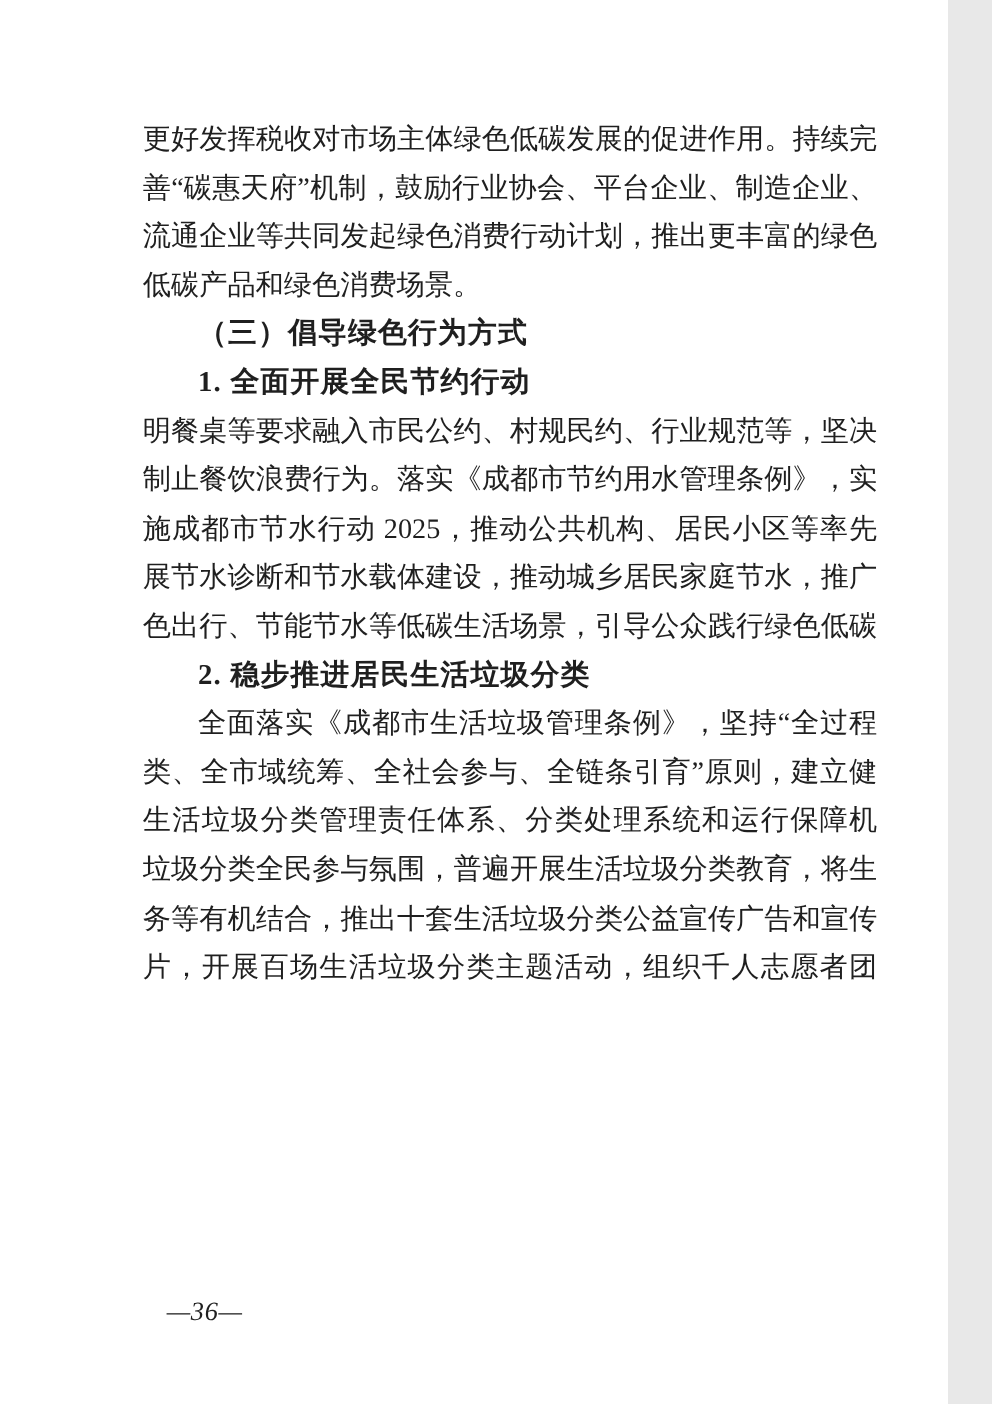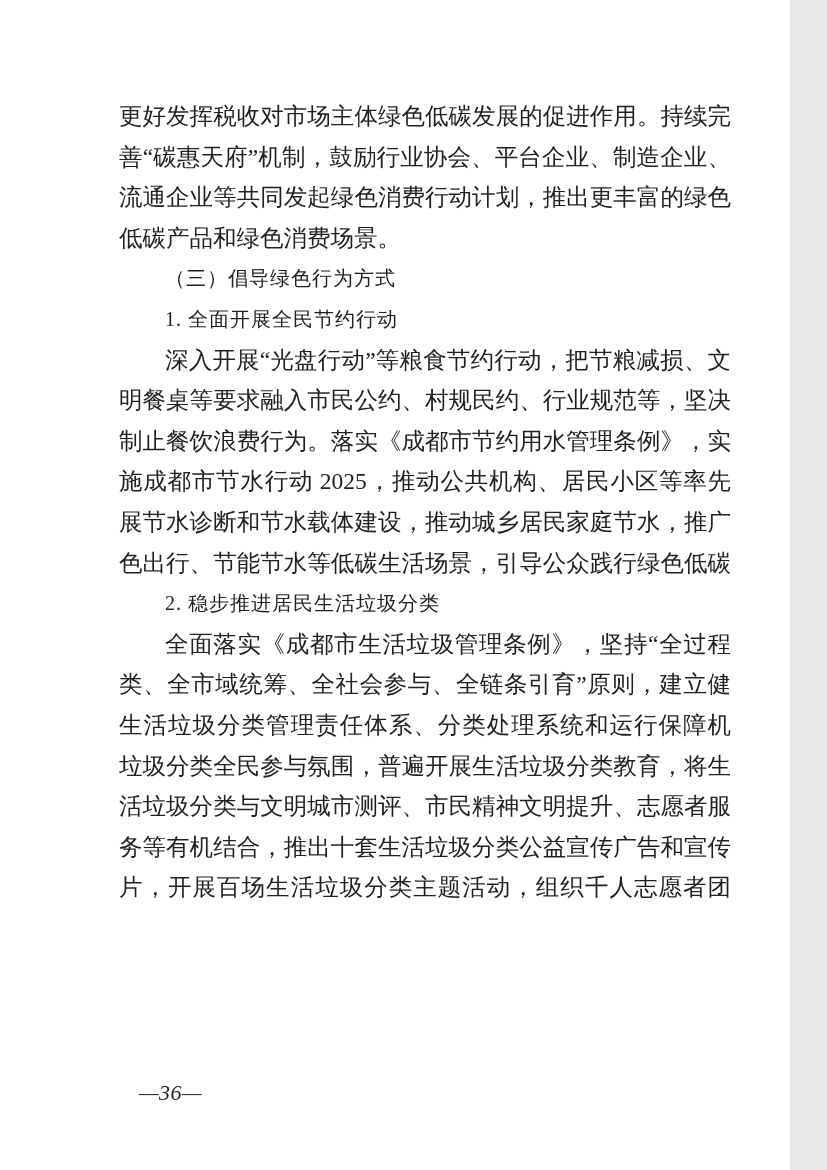--- a/index.html
+++ b/index.html
@@ -34,22 +34,22 @@
     text-justify: inter-character;
   }
   .line.nojust {
     text-align: left;
     text-align-last: left;
   }
   .line.indent {
     text-indent: 46px;
   }
   .line.bold {
-    font-weight: 400;
-    font-size: 20px;
+    font-weight: 700;
+    font-size: 24px;
     letter-spacing: 1px;
   }
   .pageno {
     position: absolute;
     left: 139px;
     top: 1078px;
     font-size: 22px;
     line-height: 30px;
     color: #1f1f1f;
     letter-spacing: 0.5px;
@@ -60,29 +60,27 @@
 <body>
 
 <div class="page">
   <div class="textblock">
       <div class="line just">更好发挥税收对市场主体绿色低碳发展的促进作用。持续完</div>
       <div class="line just">善“碳惠天府”机制，鼓励行业协会、平台企业、制造企业、</div>
       <div class="line just">流通企业等共同发起绿色消费行动计划，推出更丰富的绿色</div>
       <div class="line nojust">低碳产品和绿色消费场景。</div>
       <div class="line nojust bold indent">（三）倡导绿色行为方式</div>
       <div class="line nojust bold indent">1. 全面开展全民节约行动</div>
-      <div class="line just indent">深入开展“光盘行动”等粮食节约行动，把节粮减损、文</div>
       <div class="line just">明餐桌等要求融入市民公约、村规民约、行业规范等，坚决</div>
       <div class="line just">制止餐饮浪费行为。落实《成都市节约用水管理条例》，实</div>
       <div class="line just">施成都市节水行动 2025，推动公共机构、居民小区等率先开</div>
       <div class="line just">展节水诊断和节水载体建设，推动城乡居民家庭节水，推广</div>
       <div class="line just">色出行、节能节水等低碳生活场景，引导公众践行绿色低碳</div>
       <div class="line nojust bold indent">2. 稳步推进居民生活垃圾分类</div>
       <div class="line just indent">全面落实《成都市生活垃圾管理条例》，坚持“全过程分</div>
       <div class="line just">类、全市域统筹、全社会参与、全链条引育”原则，建立健全</div>
       <div class="line just">生活垃圾分类管理责任体系、分类处理系统和运行保障机制，</div>
       <div class="line just">垃圾分类全民参与氛围，普遍开展生活垃圾分类教育，将生</div>
-      <div class="line just">活垃圾分类与文明城市测评、市民精神文明提升、志愿者服</div>
       <div class="line just">务等有机结合，推出十套生活垃圾分类公益宣传广告和宣传</div>
       <div class="line just">片，开展百场生活垃圾分类主题活动，组织千人志愿者团队，</div>
     </div>
   <div class="pageno">—36—</div>
 </div>
 
 </body></html>

